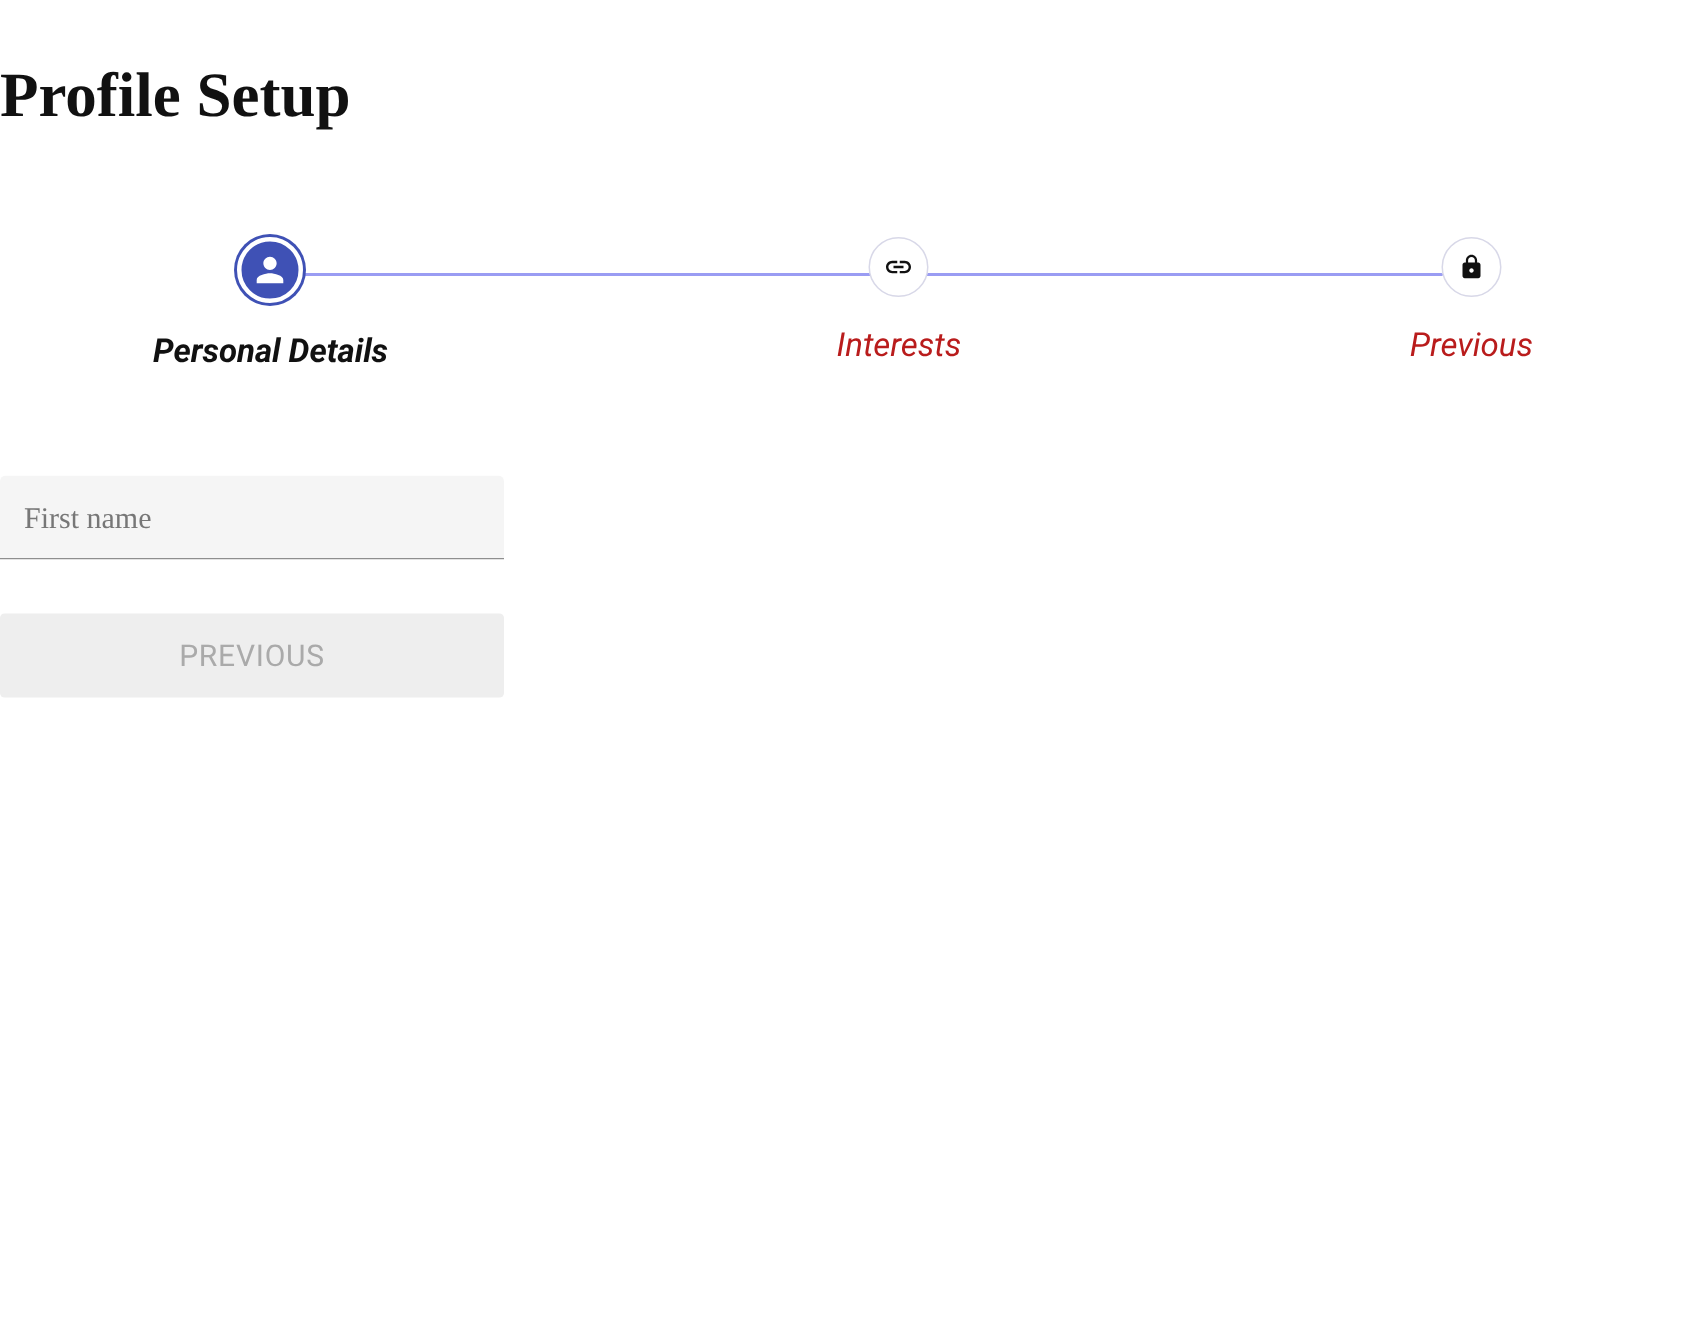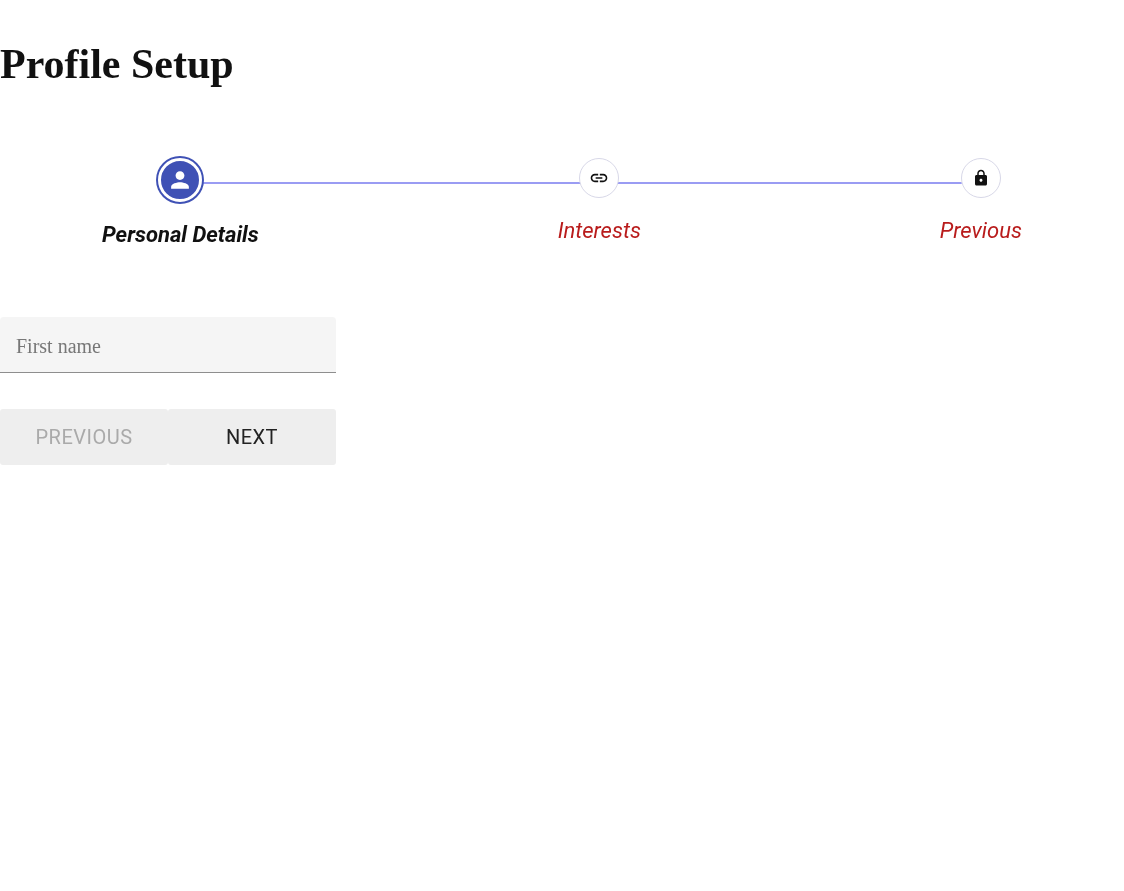--- a/index.html
+++ b/index.html
@@ -178,16 +178,15 @@
   </div>
 
   <div class="content">
     <div class="field">
       <input type="text" placeholder="First name" style="">
     </div>
 
 
     <div class="button-row">
       <button class="btn" disabled="">Previous</button>
-      <button class="btn">Next</button>
     </div>
   </div>
 </div>
 
 </body></html>

